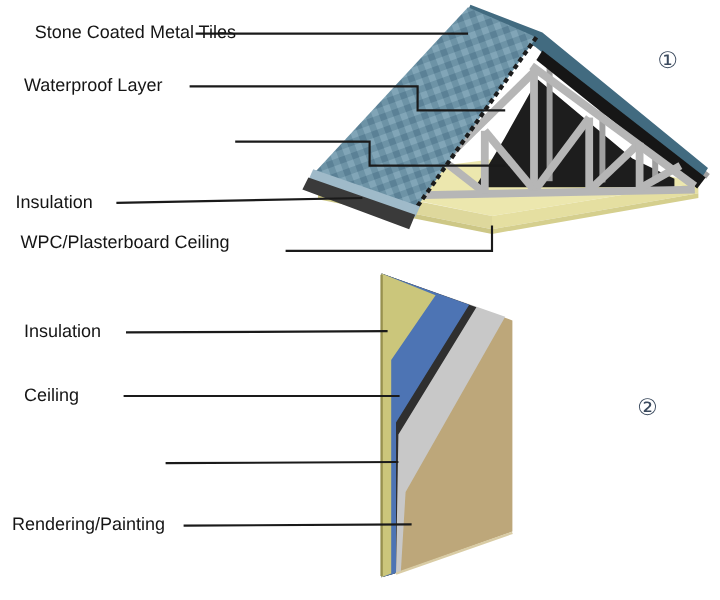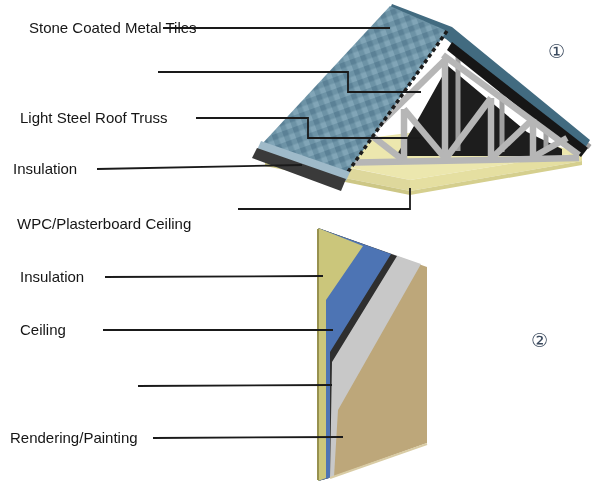--- a/index.html
+++ b/index.html
@@ -82,23 +82,23 @@
       <polyline points="97,169 302,165"></polyline>
       <polyline points="238,209 410,209 410,188"></polyline>
       <polyline points="105,277 323,276"></polyline>
       <polyline points="103,330 333,330"></polyline>
       <polyline points="138,386 332,385"></polyline>
       <polyline points="153,438 343,437"></polyline>
     </g>
   </svg>
 
   <span class="lbl" style="left:29px;top:20px">Stone Coated Metal Tiles</span>
-  <span class="lbl" style="left:20px;top:110px">Light Steel Roof Truss</span>
+  <span class="lbl" style="left:20px;top:64px">Waterproof Layer</span>
   <span class="lbl" style="left:13px;top:161px">Insulation</span>
-  <span class="lbl" style="left:17px;top:216px">WPC/Plasterboard Ceiling</span>
+  <span class="lbl" style="left:17px;top:195px">WPC/Plasterboard Ceiling</span>
 
   <span class="lbl" style="left:20px;top:269px">Insulation</span>
   <span class="lbl" style="left:20px;top:322px">Ceiling</span>
   <span class="lbl" style="left:10px;top:430px">Rendering/Painting</span>
 
   <span class="marker" style="left:548px;top:42px">①</span>
   <span class="marker" style="left:531px;top:331px">②</span>
 
 </div>
 

